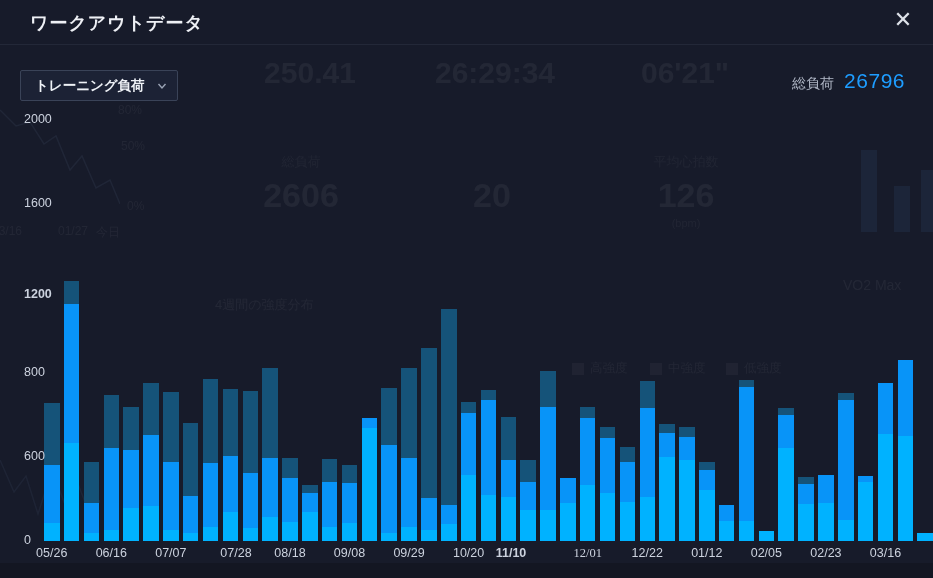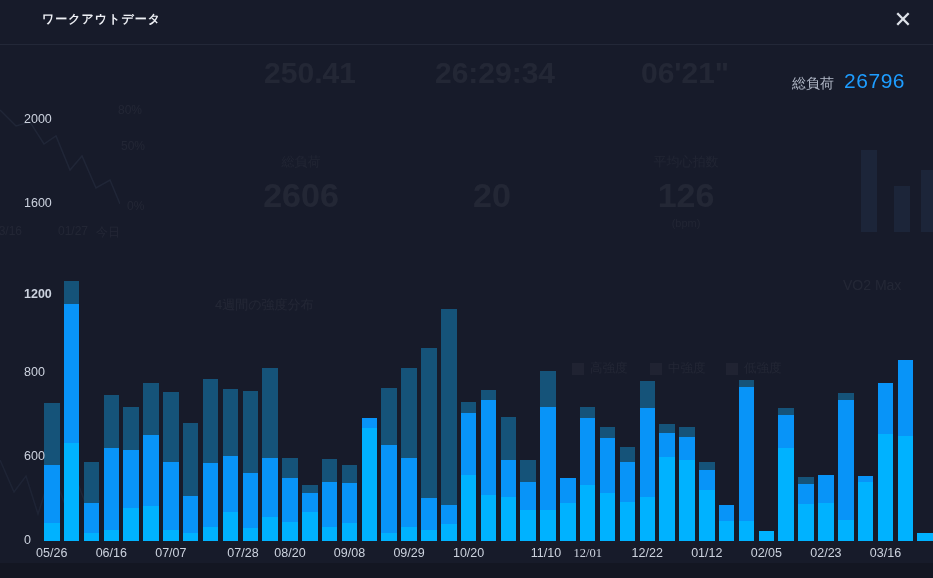--- a/index.html
+++ b/index.html
@@ -1,22 +1,22 @@
 <!DOCTYPE html>
 <html><head>
 <meta charset="utf-8">
 <style>
   html,body{margin:0;padding:0;background:#171b2a;}
   body{width:933px;height:578px;position:relative;overflow:hidden;
        font-family:"Liberation Sans","DejaVu Sans",sans-serif;color:#e8ebf1;}
 
   
   .header{position:absolute;left:0;top:0;width:933px;height:44px;z-index:30;}
-  .title{position:absolute;left:30px;top:11px;font-size:12px;font-weight:700;
-         color:#eef0f5;letter-spacing:1px;margin-left:12px;}
+  .title{position:absolute;left:30px;top:11px;font-size:18px;font-weight:700;
+         color:#eef0f5;letter-spacing:1px;}
   .close-btn{position:absolute;right:14px;top:4px;width:32px;height:32px;
              display:flex;align-items:center;justify-content:center;cursor:pointer;
              color:#dfe3ea;font-size:22px;font-weight:400;}
   .divider{position:absolute;left:0;top:44px;width:933px;height:1px;background:#232838;}
 
   
   .controls{position:absolute;left:0;top:45px;width:933px;height:56px;z-index:30;}
   .select-box{position:absolute;left:20px;top:25px;width:158px;height:31px;
               background:#1c2235;border:1px solid #3a4358;border-radius:2px;
               box-sizing:border-box;display:flex;align-items:center;
@@ -110,20 +110,26 @@
 
 <div class="header">
   <div class="title">ワークアウトデータ</div>
   <div class="close-btn">
     <span>✕</span>
   </div>
   <div class="divider"></div>
 </div>
 
 <div class="controls">
+  <div class="select-box">
+    <span class="val">トレーニング負荷</span>
+    <svg class="chev" viewBox="0 0 10 10">
+      <polyline points="1.5,3 5,7 8.5,3" fill="none" stroke="#9aa3b5" stroke-width="1.4"></polyline>
+    </svg>
+  </div>
 
 
   <div class="total-wrap">
     <span class="total-label">総負荷</span>
     <span class="total-value">26796</span>
   </div>
 </div>
 
 <div class="plot" id="plot">
     <div class="bar-stack" title="05/26" style="left: 0px; width: 15.5px;">
@@ -346,26 +352,26 @@
     <div class="ytick" style="top: 448.8px;">600</div>
     <div class="ytick" style="top: 364.6px;">800</div>
     <div class="ytick" style="top: 287px; font-weight: bold;">1200</div>
     <div class="ytick" style="top: 196.2px;">1600</div>
     <div class="ytick" style="top: 112px;">2000</div>
   </div>
 <div class="xticks" id="xticks">
     <div class="xtick" style="left: 7.75px;">05/26</div>
     <div class="xtick" style="left: 67.3px;">06/16</div>
     <div class="xtick" style="left: 126.85px;">07/07</div>
-    <div class="xtick" style="left: 199px;">07/28</div>
-    <div class="xtick" style="left: 245.95px;">08/20</div>
+    <div class="xtick" style="left: 192px;">07/28</div>
+    <div class="xtick" style="left: 245.95px;">08/18</div>
     <div class="xtick" style="left: 305.5px;">09/08</div>
     <div class="xtick" style="left: 365.05px;">09/29</div>
     <div class="xtick" style="left: 424.6px;">10/20</div>
-    <div class="xtick" style="left: 502px;">11/10</div>
+    <div class="xtick" style="left: 467px; font-weight: bold;">11/10</div>
     <div class="xtick" style="left: 543.7px; font-family: Liberation Serif, serif;">12/01</div>
     <div class="xtick" style="left: 603.25px;">12/22</div>
     <div class="xtick" style="left: 662.8px;">01/12</div>
     <div class="xtick" style="left: 722.35px;">02/05</div>
     <div class="xtick" style="left: 781.9px;">02/23</div>
     <div class="xtick" style="left: 841.45px;">03/16</div>
   </div>
 <div class="footer-band"></div>
 
 </body></html>

